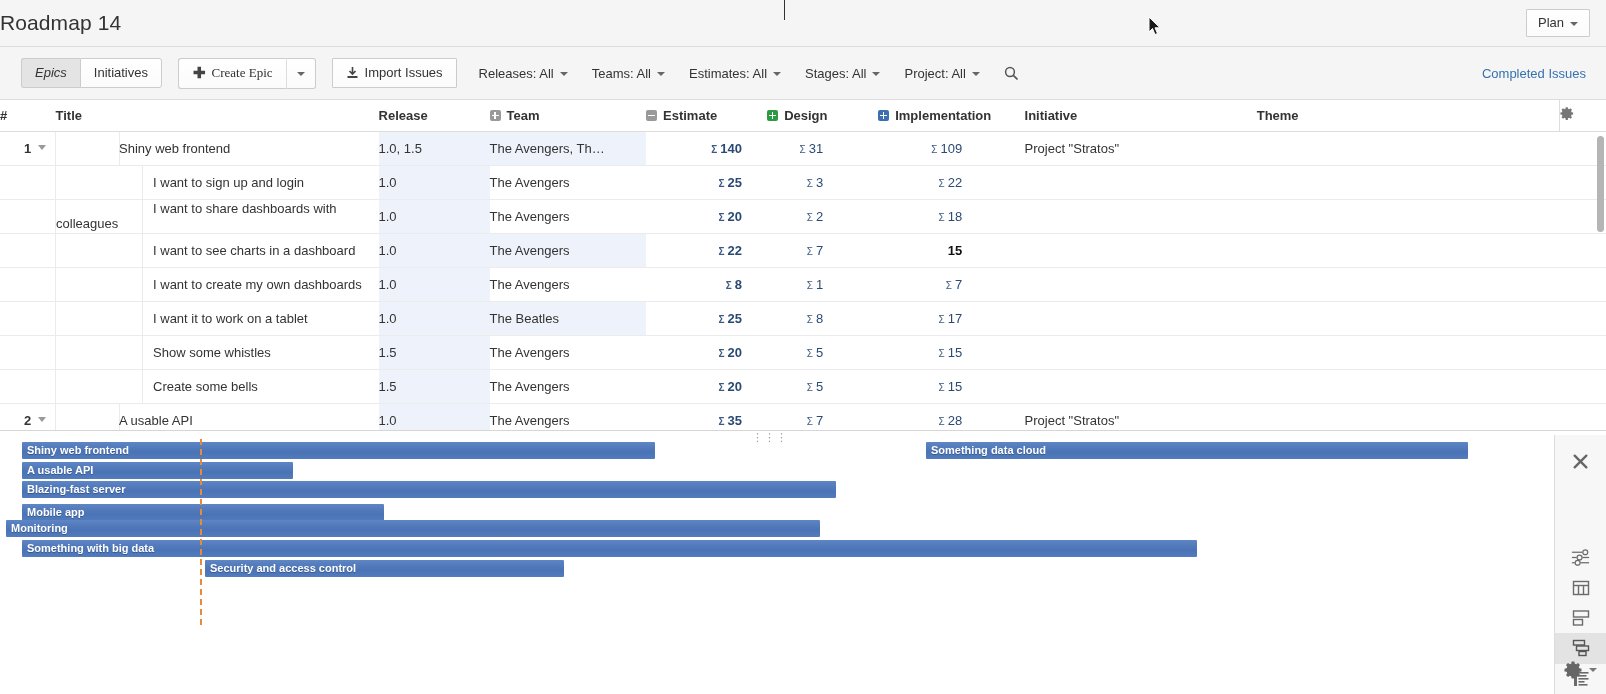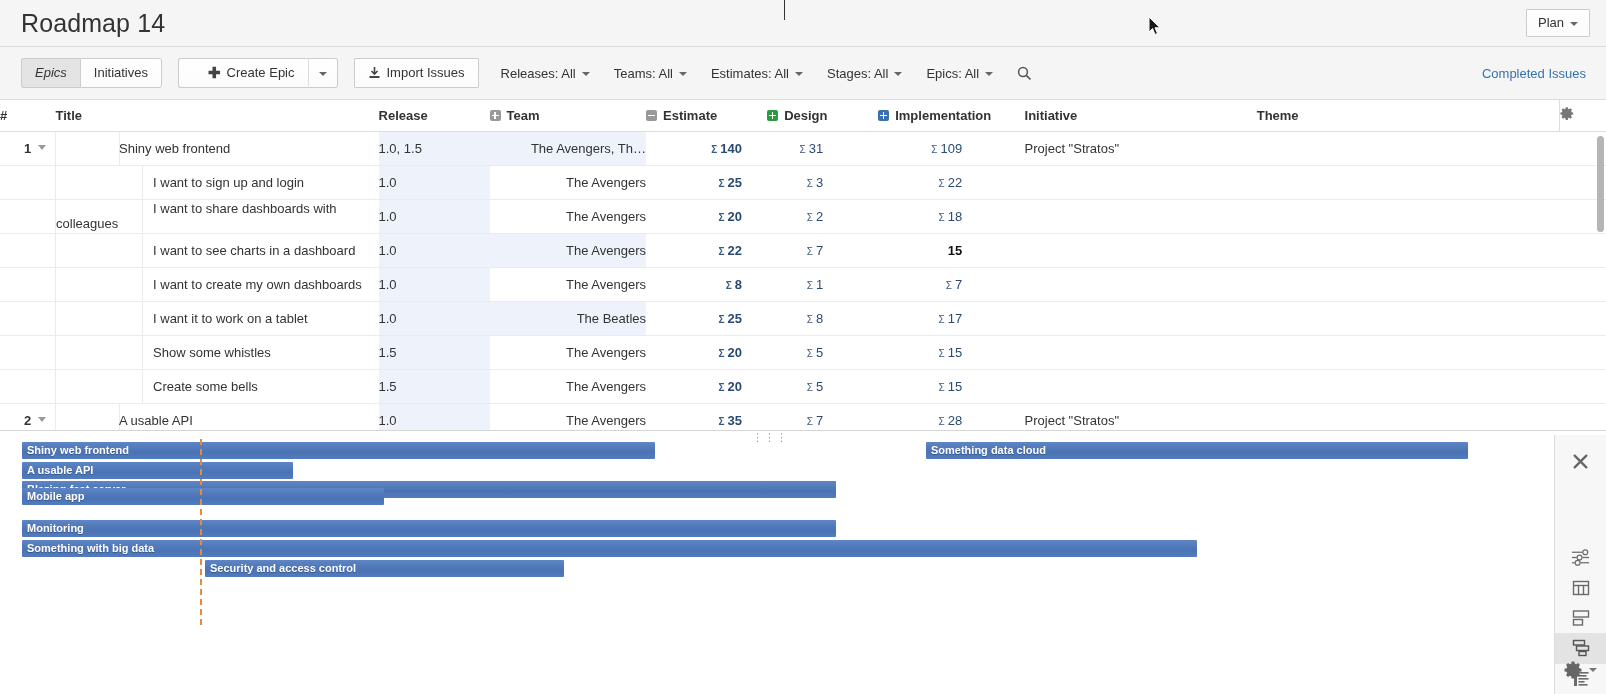--- a/index.html
+++ b/index.html
@@ -16,22 +16,22 @@
 
   
   .topbar {
     position: relative;
     height: 47px;
     background: #f5f5f5;
     border-bottom: 1px solid #dcdcdc;
     display: flex; align-items: center;
   }
   .app-title {
-    font-size: 25px; color: #333; font-weight: 400;
-    margin-left: 21px; letter-spacing: .1px;
+    font-size: 21px; color: #333; font-weight: 400;
+    letter-spacing: .1px;
   }
   .topbar-right {
     position: absolute; right: 16px; top: 9px;
     display: flex; align-items: center; gap: 12px;
   }
   .btn-group { display: flex; }
   .btn {
     font-family: "Liberation Sans", sans-serif;
     font-size: 13px; color: #333;
     background: linear-gradient(#fff,#fbfbfb);
@@ -67,21 +67,21 @@
     position: relative;
     height: 53px;
     background: #f5f5f5;
     border-bottom: 1px solid #dcdcdc;
     display: flex; align-items: center;
     padding-left: 21px;
   }
   .toolbar .btn { padding: 6px 13px 7px; font-size:13px; }
   .seg { display:flex; margin-right:16px; }
   .split-btn { display:flex; margin-right:16px; }
-  .split-btn .main { border-radius:3px 0 0 3px; border-right:1px solid #ddd; padding:6px 13px 7px 29px;}
+  .split-btn .main { border-radius:3px 0 0 3px; border-right:1px solid #ddd; padding:6px 13px 7px 14px;font-family:Liberation Serif, serif;}
   .split-btn .arrow { border-radius:0 3px 3px 0; border-left:0; padding:6px 10px 7px; }
   .plus-glyph { font-weight:bold; font-size:15px; margin-right:6px; color:#444; vertical-align:-1px;}
   .import-icon { margin-right:6px; vertical-align:-2px; }
   .filter {
     font-size:13px; color:#333; margin-right:24px; cursor:pointer; white-space:nowrap;
   }
   .search-box {
     width:185px; height:28px; border:1px solid #ccc; border-radius:3px;
     background:#fff; font-size:13px; color:#333; padding:0 8px;
     font-family:"Liberation Sans", sans-serif; outline:none;
@@ -156,21 +156,21 @@
   }
   .title-story { padding-left:97px; }
   .title-divider {
     position:absolute; left:63px; top:0; bottom:0; width:1px; background:#ebebeb;
   }
   .title-divider-story {
     position:absolute; left:86px; top:0; bottom:0; width:1px; background:#ebebeb;
   }
 
   .cell-rel { padding-left:12px; color:#2b4a73; }
-  .cell-team { padding-left:12px; color:#2b4a73;text-align:right; }
+  .cell-team { padding-left:12px; color:#2b4a73; }
   .hl { background:#eef3fb; }
   .sum { color:#2b4a73; font-size:13px; }
   .sum .sig { font-size:10px; margin-right:3px; color:#3c5a80; }
   .bold-val { font-weight:bold; color:#111; }
   .cell-init { padding-left:12px; }
 
   .est-wrap { width:70px; display:inline-block; text-align:right; }
   td.col-est .est-wrap { margin-left:26px;font-weight:bold; }
   td.col-des .est-wrap { width:46px; margin-left:10px; }
   td.col-imp .est-wrap { width:64px; margin-left:20px; }
@@ -271,21 +271,21 @@
     <div class="filter">
       <span>Teams: All</span><span class="caret"></span>
     </div>
     <div class="filter">
       <span>Estimates: All</span><span class="caret"></span>
     </div>
     <div class="filter">
       <span>Stages: All</span><span class="caret"></span>
     </div>
     <div class="filter" style="margin-right:20px;">
-      <span>Epics: All</span><span class="caret"></span>
+      <span>Project: All</span><span class="caret"></span>
     </div>
 
 
     <button class="search-icon-btn">
       <svg width="15" height="15" viewBox="0 0 15 15">
         <circle cx="6" cy="6" r="4.4" stroke="#555" stroke-width="1.5" fill="none"></circle>
         <path d="M9.3 9.3 L13.5 13.5" stroke="#555" stroke-width="1.7"></path>
       </svg>
     </button>
 
@@ -436,22 +436,22 @@
   </div>
 
   <div class="gantt">
     <div class="drag-dots">⋮⋮⋮</div>
     <div class="gantt-canvas">
       <div id="bars-layer">
           <div class="bar" style="left: 22px; width: 633px; top: 11px;">Shiny web frontend</div>
           <div class="bar" style="left: 926px; width: 542px; top: 11px;">Something data cloud</div>
           <div class="bar" style="left: 22px; width: 271px; top: 30.6px;">A usable API</div>
           <div class="bar" style="left: 22px; width: 814px; top: 50.2px;">Blazing-fast server</div>
-          <div class="bar" style="left: 22px; width: 362px; top: 57px;">Mobile app</div>
-          <div class="bar" style="left: 22px; width: 814px; top: 89.4px;">Monitoring</div>
+          <div class="bar" style="left: 22px; width: 362px; top: 73px;">Mobile app</div>
+          <div class="bar" style="left: 6px; width: 814px; top: 89.4px;">Monitoring</div>
           <div class="bar" style="left: 22px; width: 1175px; top: 109px;">Something with big data</div>
           <div class="bar" style="left: 205px; width: 359px; top: 128.6px;">Security and access control</div>
         </div>
       <div id="today-layer">
           <div class="today-line" style="left: 200px;"></div>
         </div>
 
       <div id="ms-layer"></div>
 
     </div>

